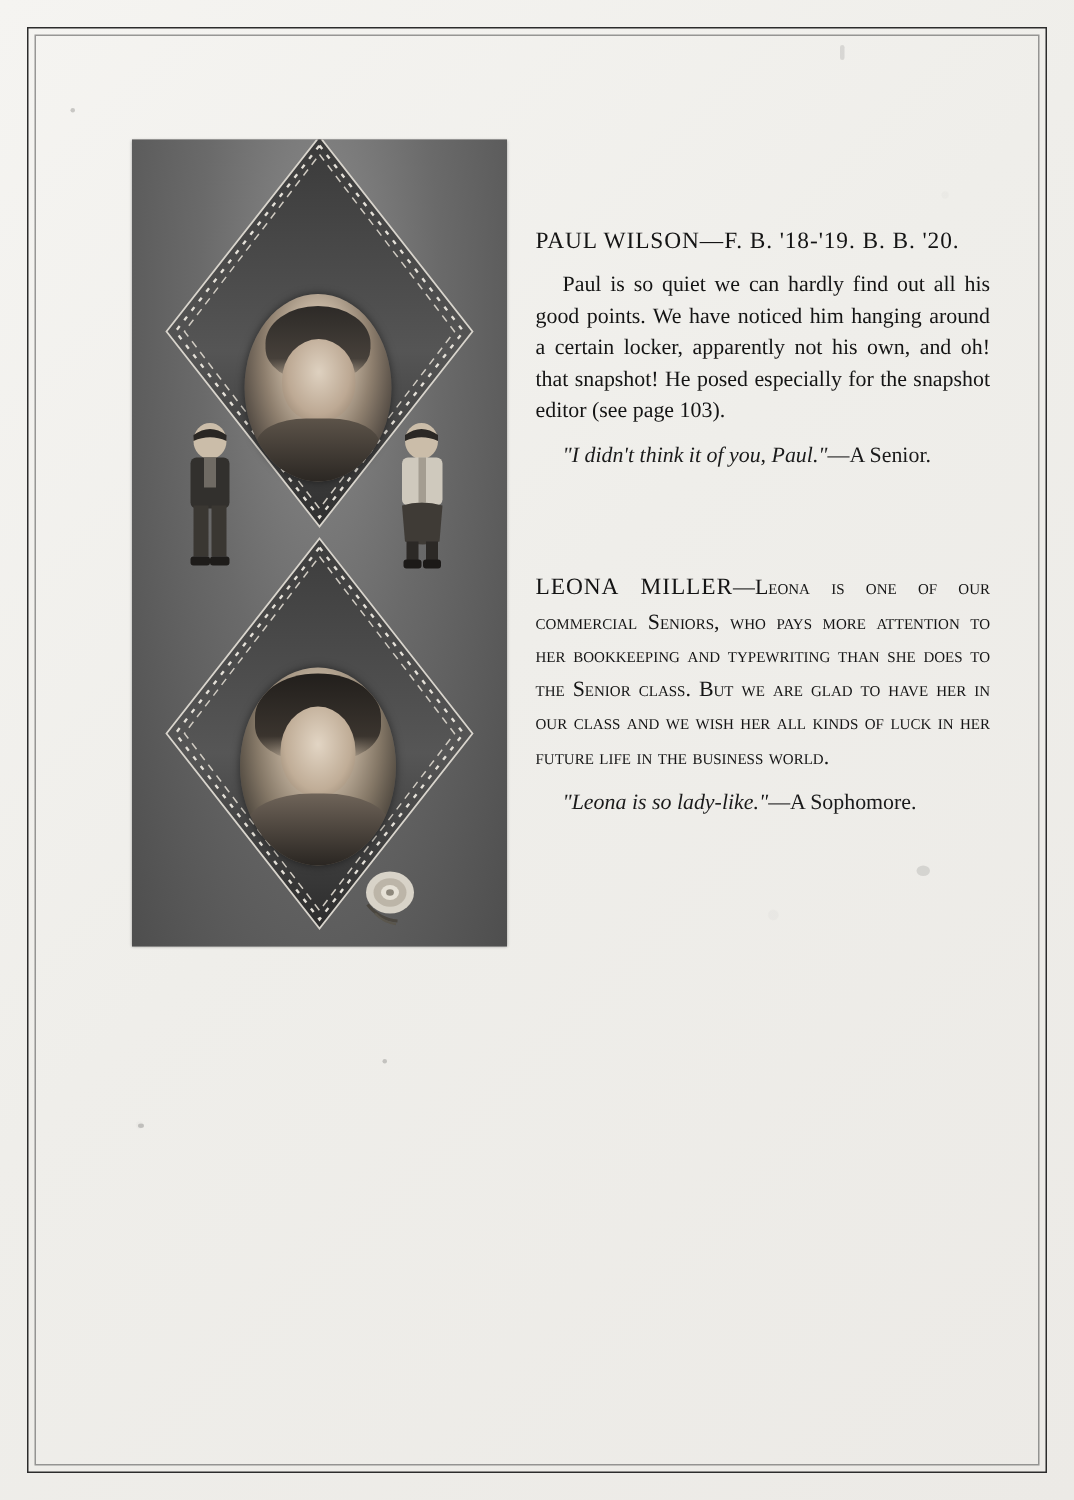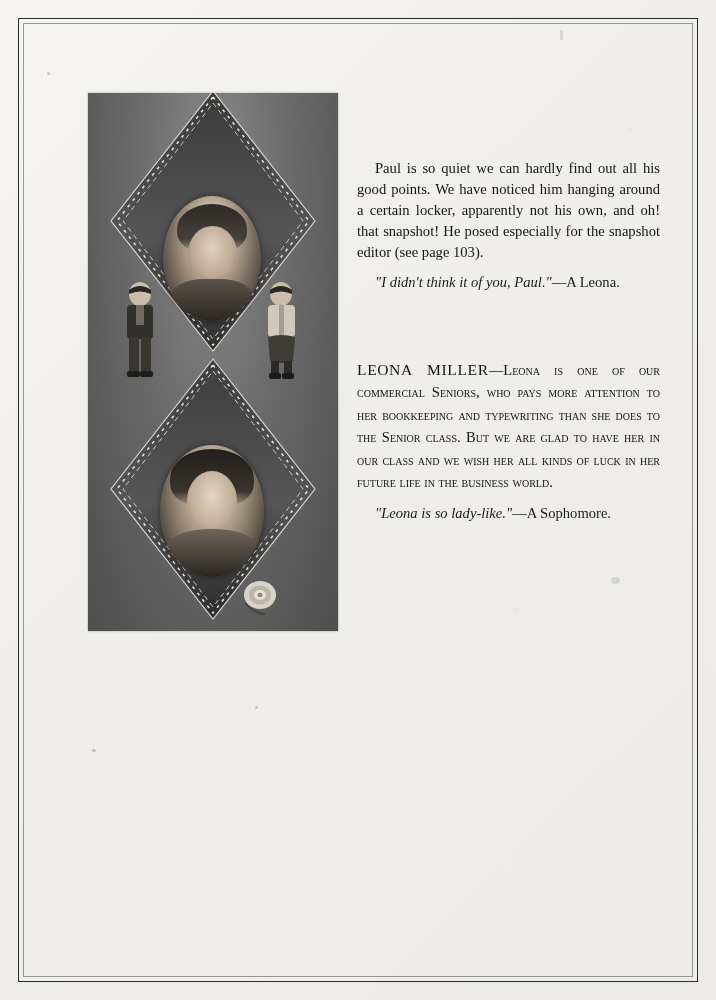--- a/index.html
+++ b/index.html
@@ -315,22 +315,25 @@
         <ellipse cx="24" cy="20" rx="2.6" ry="2.2" fill="#8e887c"></ellipse>
         <path d="M9 28 q8 10 20 11" stroke="#4a463f" stroke-width="2" fill="none"></path>
         <path d="M14 34 q6 6 14 7" stroke="#5a564d" stroke-width="1.6" fill="none"></path>
       </svg>
     </div>
   </div>
 
   <div id="text-column">
 
     <div class="entry">
+      <p class="entry-lead">
+        <span class="name">PAUL WILSON—F. B. '18-'19.  B. B. '20.</span>
+      </p>
       <p class="entry-body indent" style="margin-top:8px;">Paul is so quiet we can hardly find out all his good points.  We have noticed him hanging around a certain locker, apparently not his own, and oh! that snapshot!  He posed especially for the snapshot editor (see page 103).</p>
-      <p class="quote"><i>"I didn't think it of you, Paul."</i><span>—A Leona.</span></p>
+      <p class="quote"><i>"I didn't think it of you, Paul."</i><span>—A Senior.</span></p>
     </div>
 
     <div class="gap"></div>
 
     <div class="entry">
       <p class="entry-body">
         <span class="name" style="text-transform:none;"><span style="text-transform: uppercase; letter-spacing: 0.6px; font-size: 15.6px;">LEONA MILLER</span><span style="letter-spacing: normal; font-size: 14.6px;">—Leona is one of our commercial Seniors, who pays more attention to her bookkeeping and typewriting than she does to the Senior class.  But we are glad to have her in our class and we wish her all kinds of luck in her future life in the business world.</span></span>
       </p>
       <p class="quote"><i>"Leona is so lady-like."</i><span>—A Sophomore.</span></p>
     </div>

